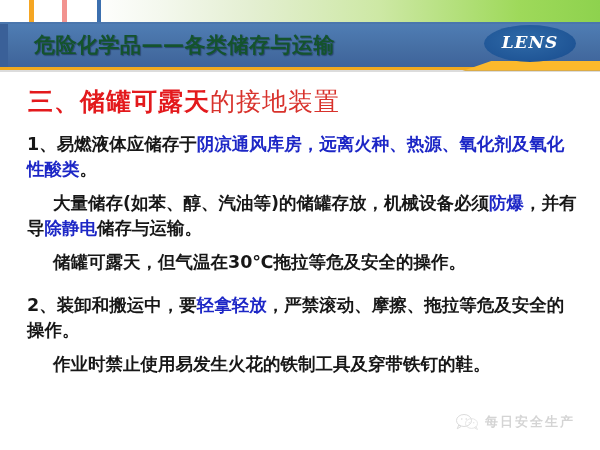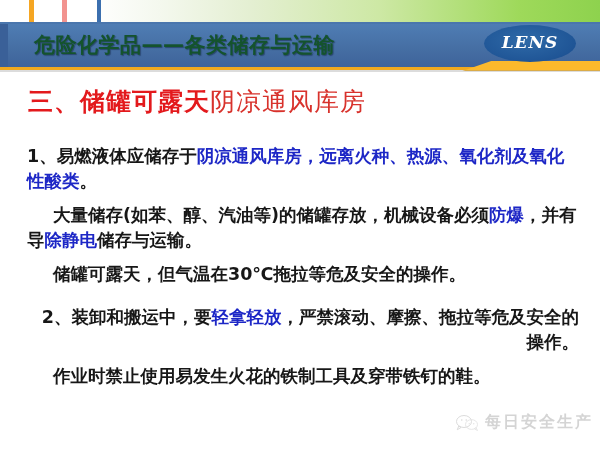--- a/index.html
+++ b/index.html
@@ -139,39 +139,39 @@
     position: absolute;
     left: 27px;
     top: 128px;
     width: 552px;
     font-size: 17.5px;
     font-weight: bold;
     line-height: 25px;
     color: #1a1a1a;
     letter-spacing: 0px;
   }
-  .para { margin: 16px 0 0 0; }
+  .para { margin: 4px 0 0 0; }
   .para.gap { margin-top: 9px; }
   .para.indent { text-indent: 26px; }
   .t-dark { color: #171717; }
   .t-blue { color: #1d27c6; }
 
   
   .watermark {
     position: absolute;
     left: 455px;
     top: 412px;
     display: flex;
     align-items: center;
     gap: 6px;
     opacity: 0.42;
   }
   .wm-icon { width: 24px; height: 20px; display: block; }
   .wm-text {
-    font-size: 16px;
+    font-size: 13px;
     color: #9a9a9a;
     letter-spacing: 2px;
     white-space: nowrap;
     font-weight: bold;
   }
 </style>
 </head>
 <body>
 
 <div class="top-strip">
@@ -184,33 +184,33 @@
 <div class="header-band"></div>
 <div class="header-title">危险化学品——各类储存与运输</div>
 <div class="lens-badge">
   <span>LENS</span>
 </div>
 <div class="rule-thin"></div>
 <div class="rule-wedge"></div>
 <div class="rule-shadow"></div>
 
 <div class="section-heading">
-  <span class="hd-strong">三、储罐可露天</span><span class="hd-light">阴凉通风库房</span>
+  <span class="hd-strong">三、储罐可露天</span><span class="hd-light">的接地装置</span>
 </div>
 
 <div class="body-copy">
 
   <p class="para"><span class="t-dark">1、易燃液体应储存于</span><span class="t-blue">阴凉通风库房，远离火种、热源、氧化剂及氧化性酸类</span><span class="t-dark">。</span></p>
 
 
   <p class="para indent gap"><span class="t-dark">大量储存(如苯、醇、汽油等)的储罐存放，机械设备必须</span><span class="t-blue">防爆</span><span class="t-dark">，并有导</span><span class="t-blue">除静电</span><span class="t-dark">储存与运输。</span></p>
 
   <p class="para indent gap"><span class="t-dark">储罐可露天，但气温在30℃拖拉等危及安全的操作。</span></p>
 
-  <p class="para gap" style="margin-top:18px;text-align:right;"><span class="t-dark">2、装卸和搬运中，要</span><span class="t-blue">轻拿轻放</span><span class="t-dark">，严禁滚动、摩擦、拖拉等危及安全的操作。</span></p>
+  <p class="para gap" style="margin-top:18px;"><span class="t-dark">2、装卸和搬运中，要</span><span class="t-blue">轻拿轻放</span><span class="t-dark">，严禁滚动、摩擦、拖拉等危及安全的操作。</span></p>
 
   <p class="para indent gap"><span class="t-dark">作业时禁止使用易发生火花的铁制工具及穿带铁钉的鞋。</span></p>
 
 </div>
 
 <div class="watermark">
   <svg class="wm-icon" viewBox="0 0 32 26">
     <ellipse cx="12" cy="11" rx="10" ry="8" fill="none" stroke="#a8a8a8" stroke-width="1.3"></ellipse>
     <path d="M5 17 L3 22 L8 19 Z" fill="none" stroke="#a8a8a8" stroke-width="1.3"></path>
     <circle cx="9" cy="9" r="1.1" fill="#a8a8a8"></circle>

